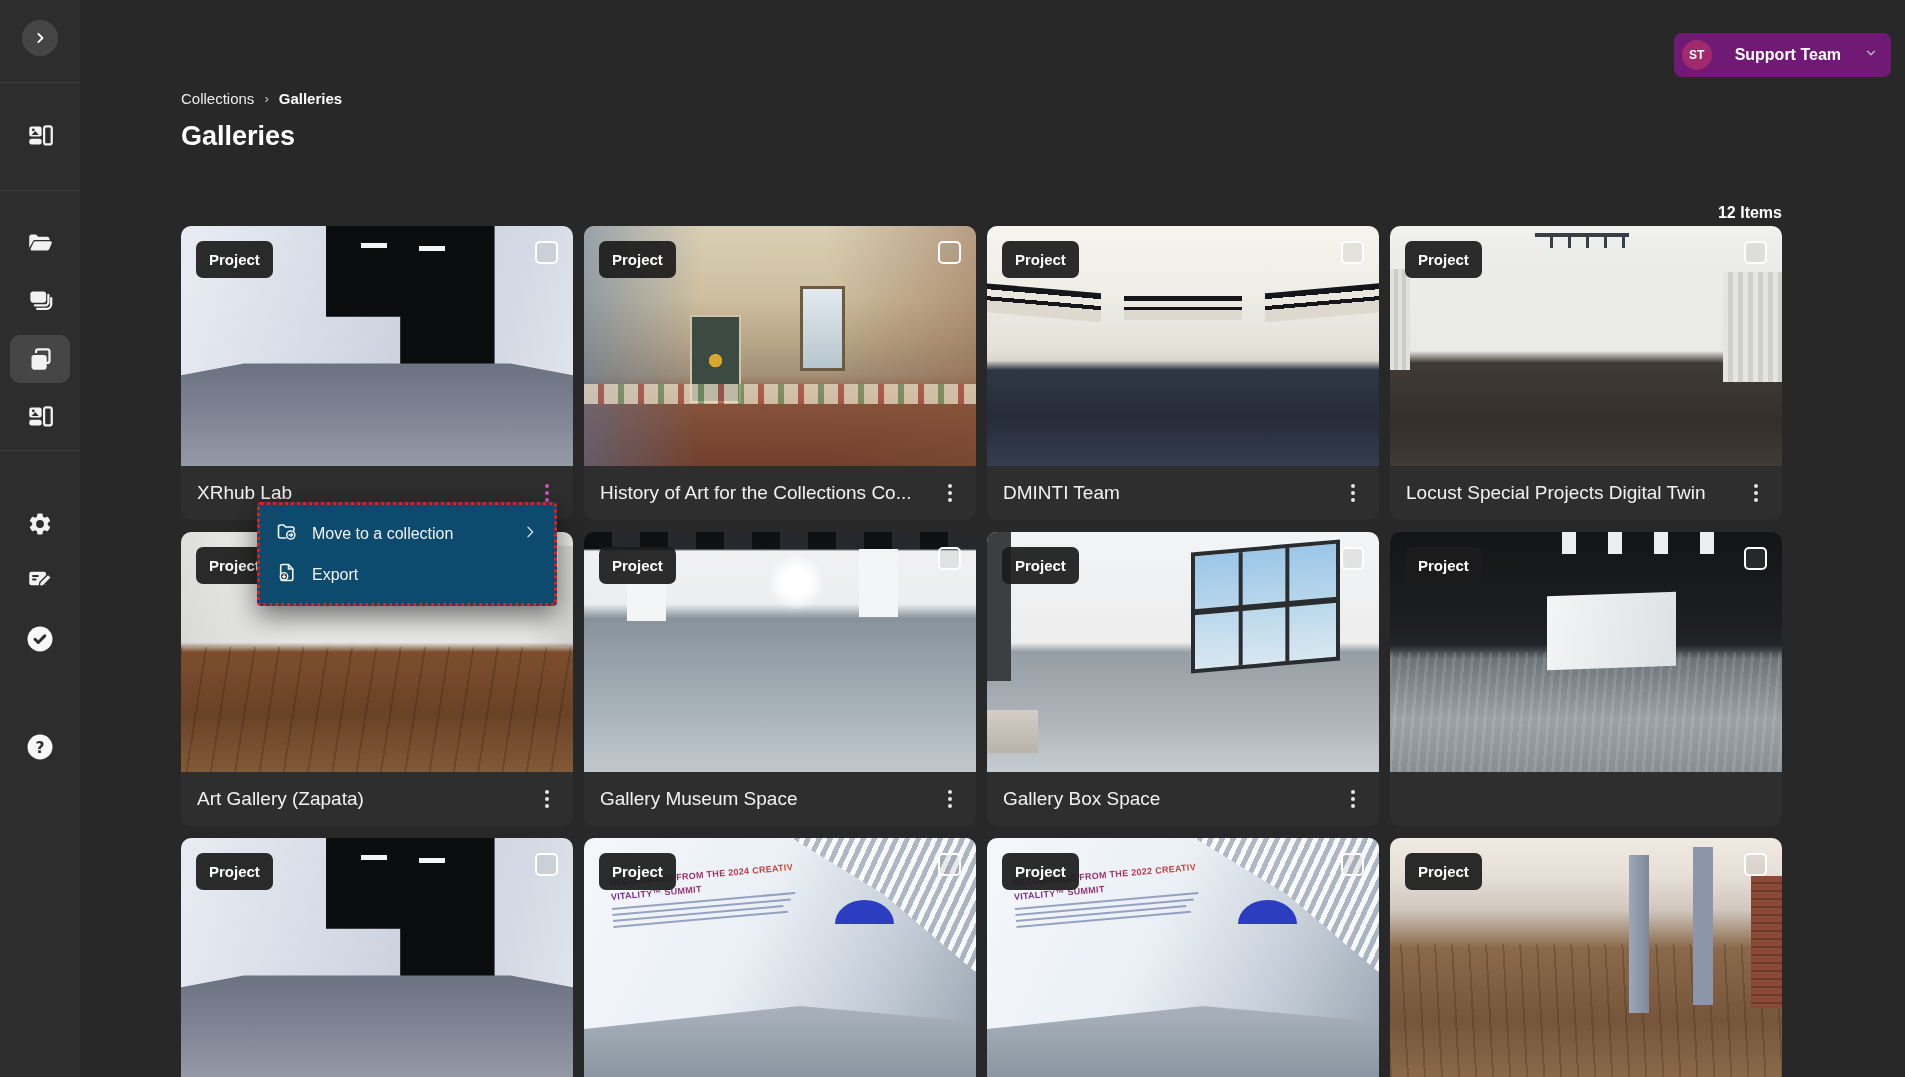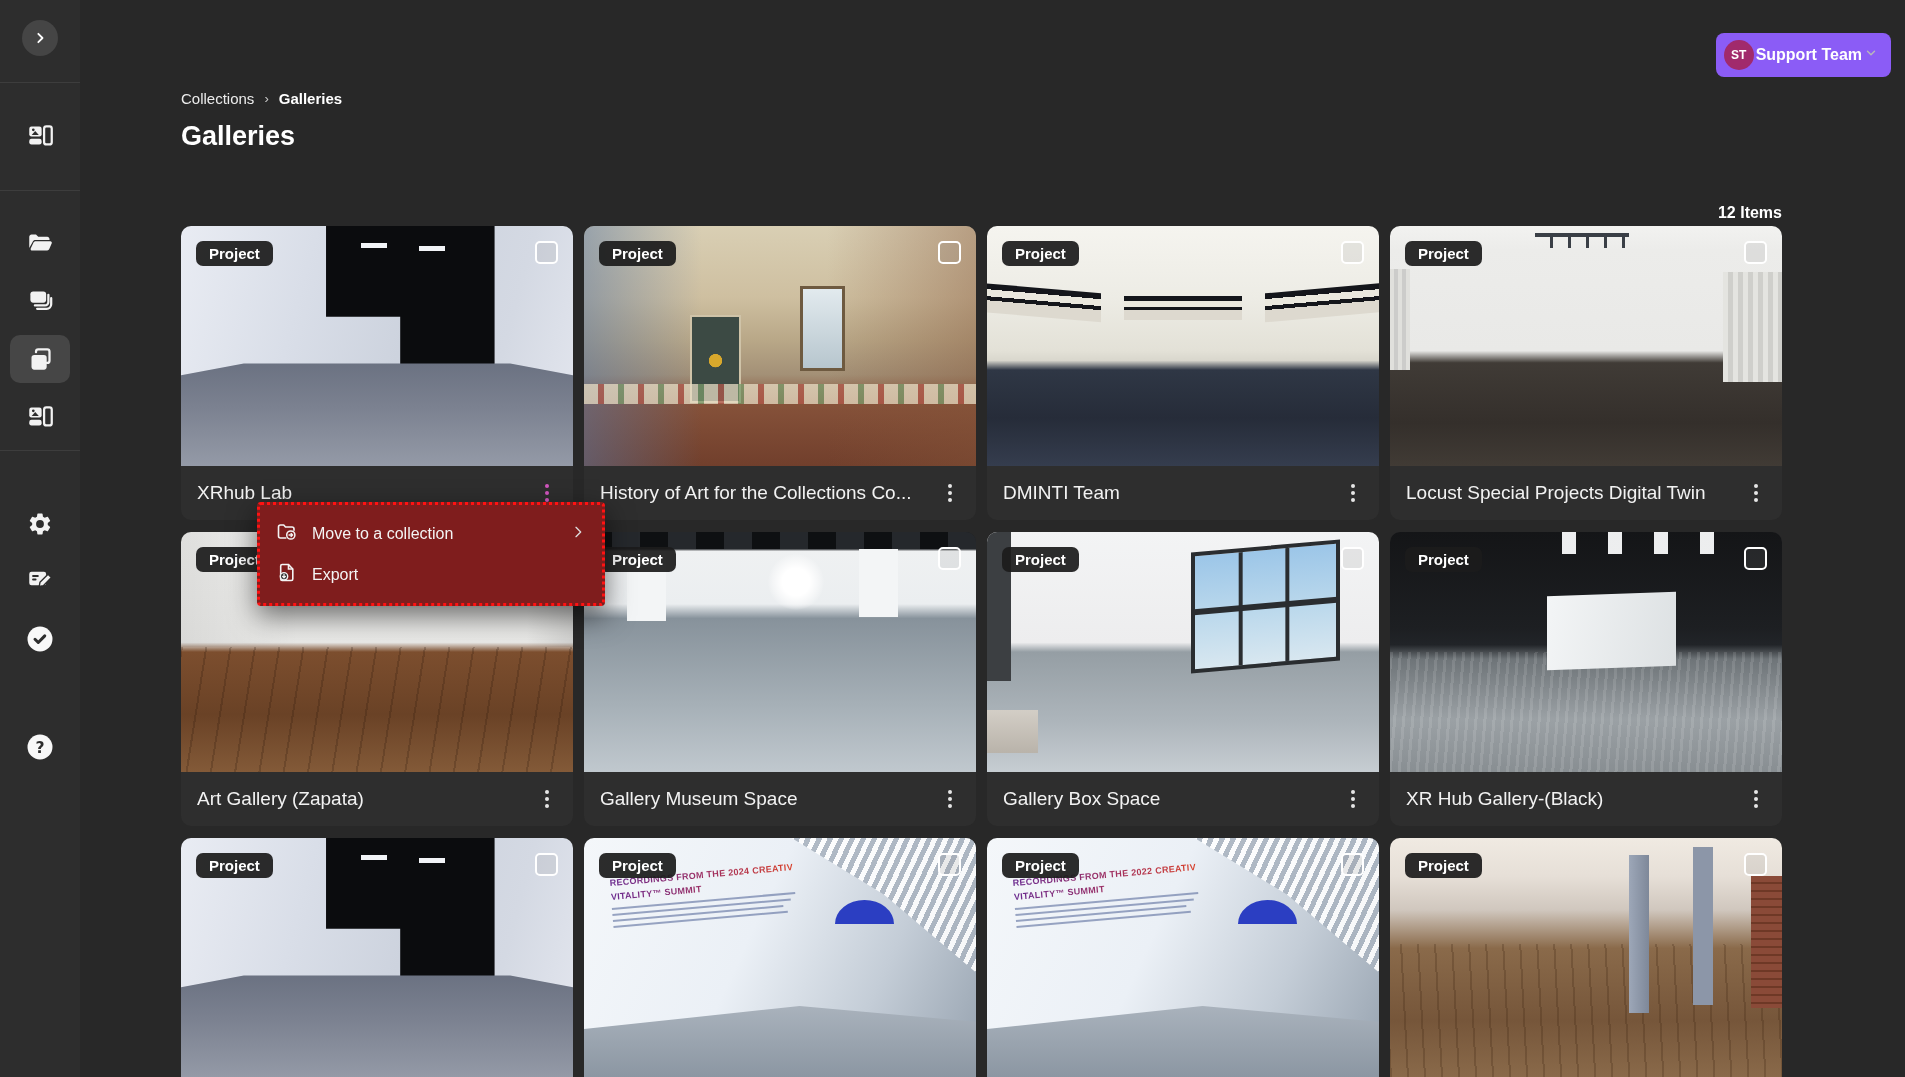--- a/index.html
+++ b/index.html
@@ -15,45 +15,45 @@
   .sb-expand{width:36px;height:36px;border-radius:50%;background:#454545}
   .sb-selected{background:#464646;width:60px}
 
   
   .breadcrumb{position:absolute;left:181px;top:90px;font-size:15px;color:#ececec;display:flex;align-items:center;z-index:2}
   .crumb-sep{margin:0 10px;color:#c9c9c9;font-size:13px}
   .crumb-current{font-weight:700;color:#fff}
   .page-title{position:absolute;left:181px;top:121px;font-size:27px;font-weight:700;z-index:2}
   .items-count{position:absolute;left:181px;top:204px;width:1601px;text-align:right;font-size:16px;font-weight:700;z-index:2}
 
-  .user-pill{position:absolute;right:14px;top:33px;height:44px;background:#8b5cf6;border-radius:8px;
-             display:flex;align-items:center;gap:2px;padding:0 13px 0 8px;cursor:pointer;z-index:6}
+  .user-pill{position:absolute;right:14px;top:33px;height:44px;background:#701a75;border-radius:8px;
+             display:flex;align-items:center;gap:23px;padding:0 13px 0 8px;cursor:pointer;z-index:6}
   .avatar{width:30px;height:30px;border-radius:50%;background:#a12a6c;display:flex;align-items:center;
           justify-content:center;font-size:12px;font-weight:700;color:#fff}
   .user-name{font-size:16px;font-weight:700}
   .user-pill svg{color:#b9b9b9}
 
   
   .grid{position:absolute;left:181px;top:226px;width:1601px;display:grid;
         grid-template-columns:repeat(4,392px);gap:12px 11px;z-index:1}
   .card{height:294px;background:#2e2e2e;border-radius:10px;overflow:hidden;display:flex;flex-direction:column}
   .thumb{position:relative;height:240px;flex:none;overflow:hidden;background:#777;cursor:pointer}
   .thumb::before,.thumb::after,.thumb .art{content:"";position:absolute;display:block}
   .badge{position:absolute;left:15px;top:15px;background:rgba(28,28,28,.93);border-radius:7px;
-         padding:4px 13px;font-size:15px;font-weight:700;z-index:3;color:#fff}
+         padding:10px 13px;font-size:15px;font-weight:700;z-index:3;color:#fff}
   .checkbox{position:absolute;right:15px;top:15px;width:23px;height:23px;border:2px solid #fff;
             border-radius:5px;background:rgba(140,140,140,.15);z-index:3;cursor:pointer}
   .titlebar{height:54px;display:flex;align-items:center;justify-content:space-between;padding:0 16px;gap:10px}
   .card-title{font-size:19px;color:#f2f2f2;white-space:nowrap;overflow:hidden;text-overflow:ellipsis}
   .kebab{display:flex;flex-direction:column;gap:3px;padding:6px 8px;cursor:pointer;flex:none}
   .kebab i{width:4px;height:4px;border-radius:50%;background:#e6e6e6}
   .kebab.active i{background:#d155be}
 
   
-  .context-menu{position:absolute;left:257px;top:502px;width:348px;background:#7f1d1d;border-radius:4px;
+  .context-menu{position:absolute;left:257px;top:502px;width:300px;background:#0c4a6e;border-radius:4px;
                 border:3px dotted #ff1212;padding:8px 0;z-index:20;box-shadow:0 10px 28px rgba(0,0,0,.55)}
   .menu-item{display:flex;align-items:center;height:41px;padding:0 16px;gap:15px;font-size:16px;color:#f4f4f4;cursor:pointer}
   .menu-item svg{flex:none}
   .submenu-chevron{margin-left:auto}
 
   
   
   .t-xrhub{background:linear-gradient(105deg,#e9ecf3 0%,#d9dee8 30%,#cdd3de 55%,#d4d9e3 78%,#e4e7ef 100%)}
   .t-xrhub::before{left:37%;top:0;width:43%;height:63%;background:#0b0c0e;
                    clip-path:polygon(0 0,100% 0,100% 100%,44% 100%,44% 60%,0 60%)}
@@ -391,28 +391,20 @@
         </span>
     </div>
   </div>
 
   <div class="card">
     <div class="thumb t-xrblack">
       <span class="badge">Project</span>
       <span class="checkbox"></span>
       <i class="art"></i>
     </div>
-    <div class="titlebar">
-      <span class="card-title">XR Hub Gallery-(Black)</span>
-      <span class="kebab">
-          <i></i>
-          <i></i>
-          <i></i>
-        </span>
-    </div>
   </div>
 
   <div class="card">
     <div class="thumb t-xrhub">
       <span class="badge">Project</span>
       <span class="checkbox"></span>
       <i class="art"></i>
     </div>
 
   </div>

